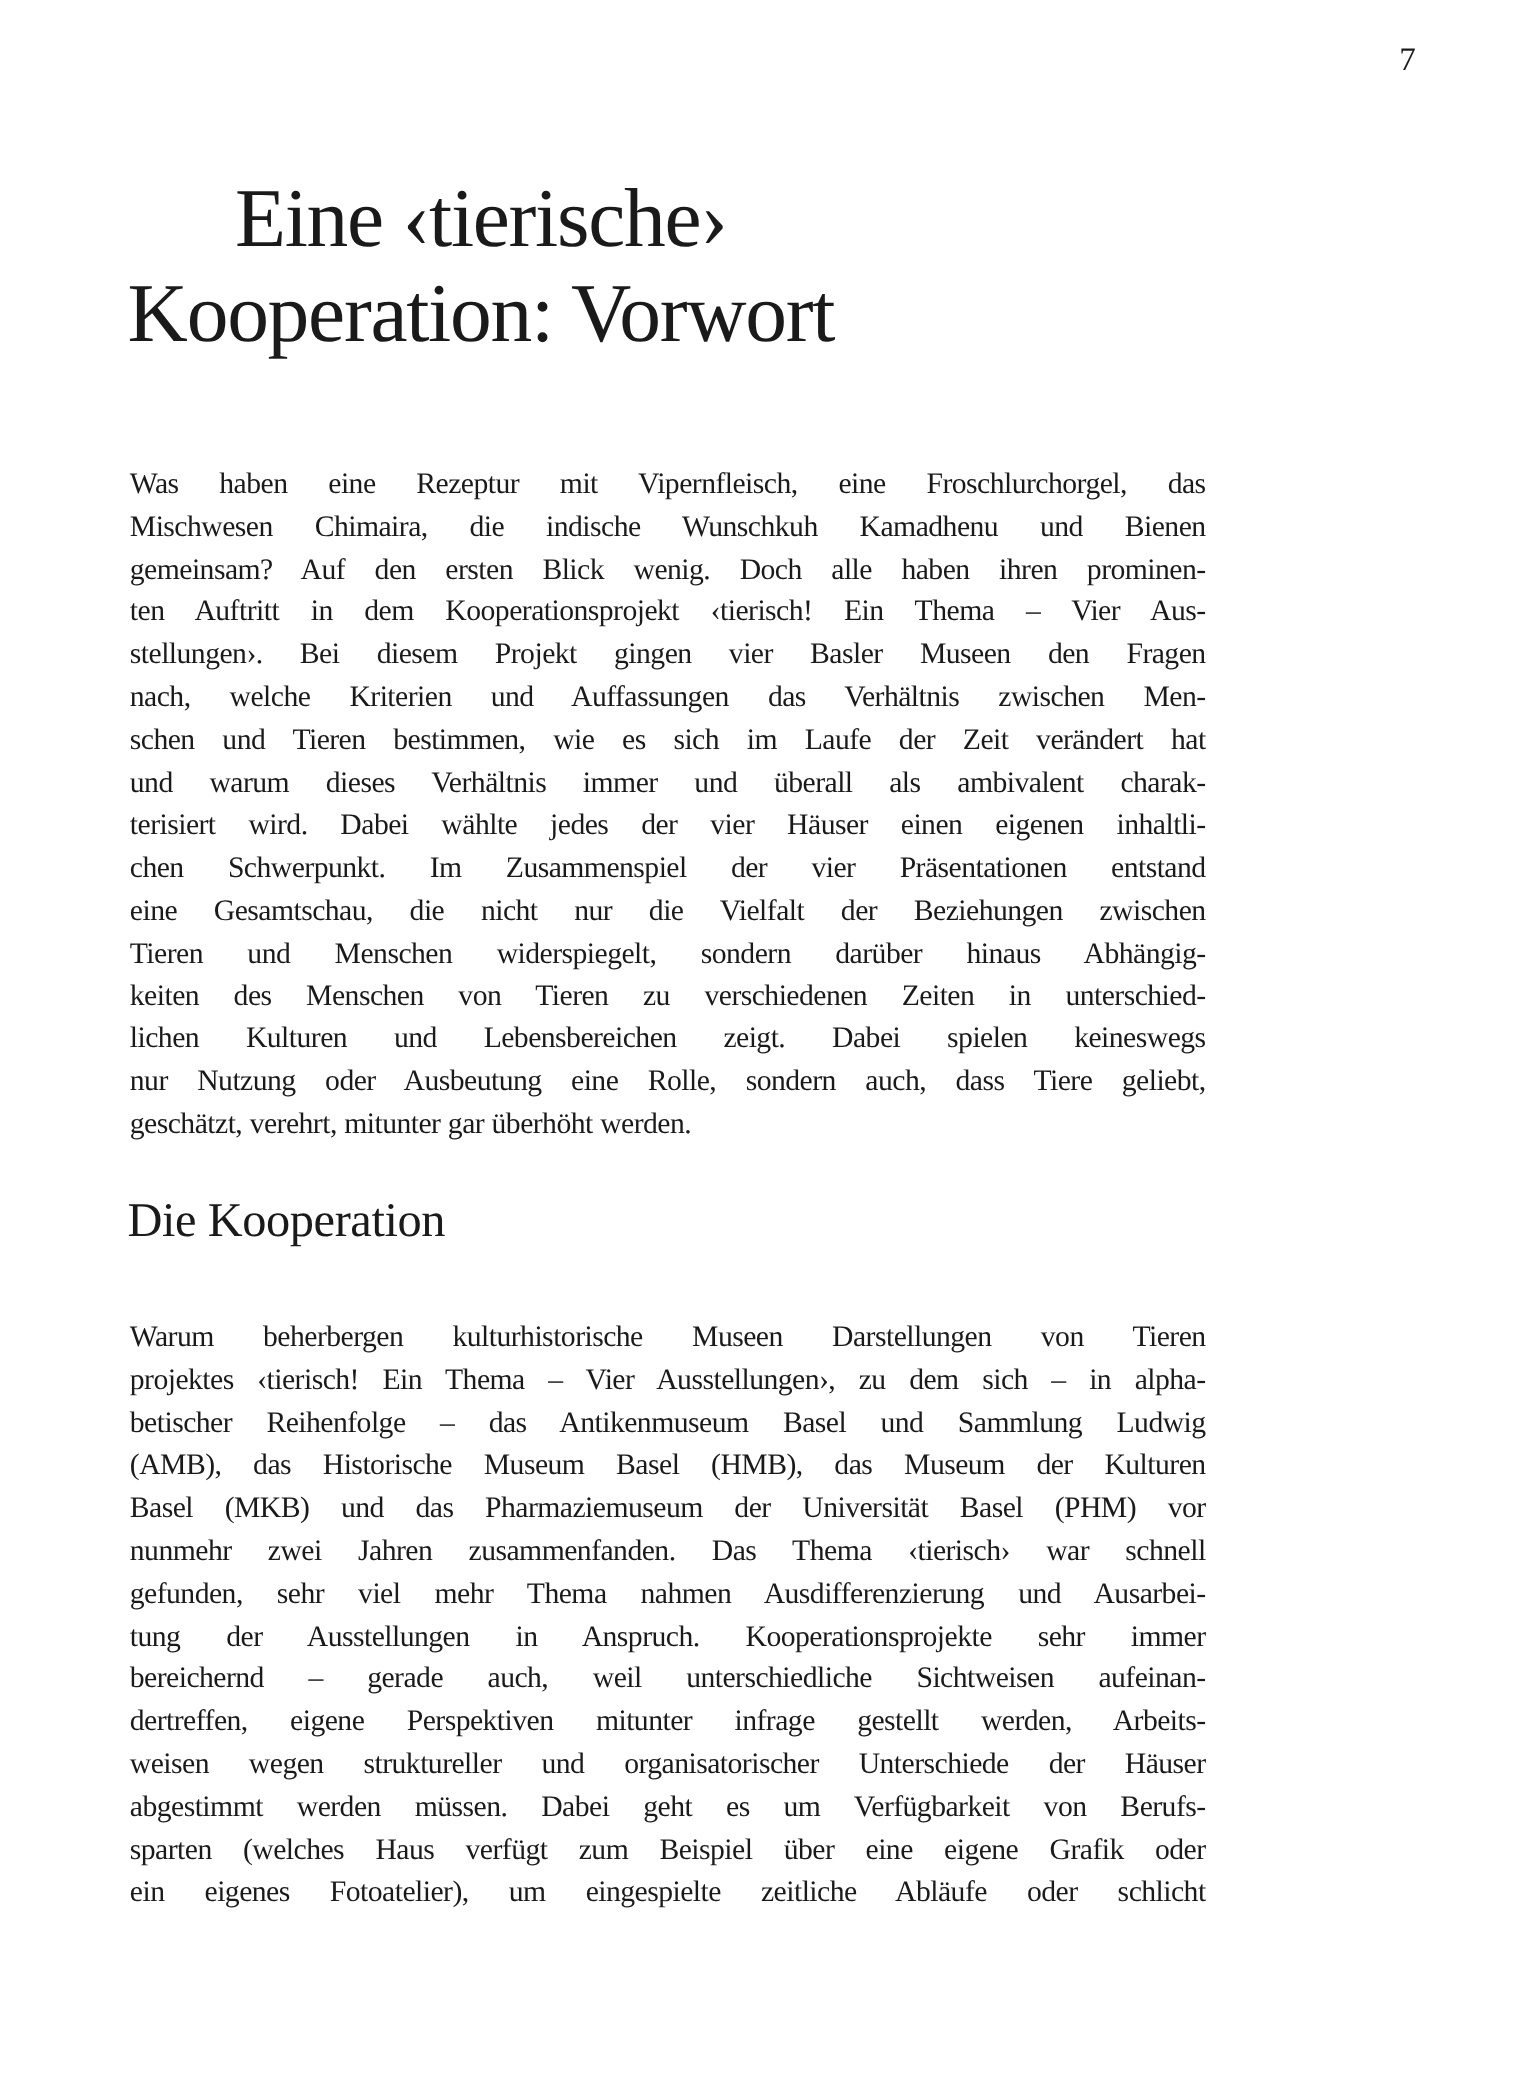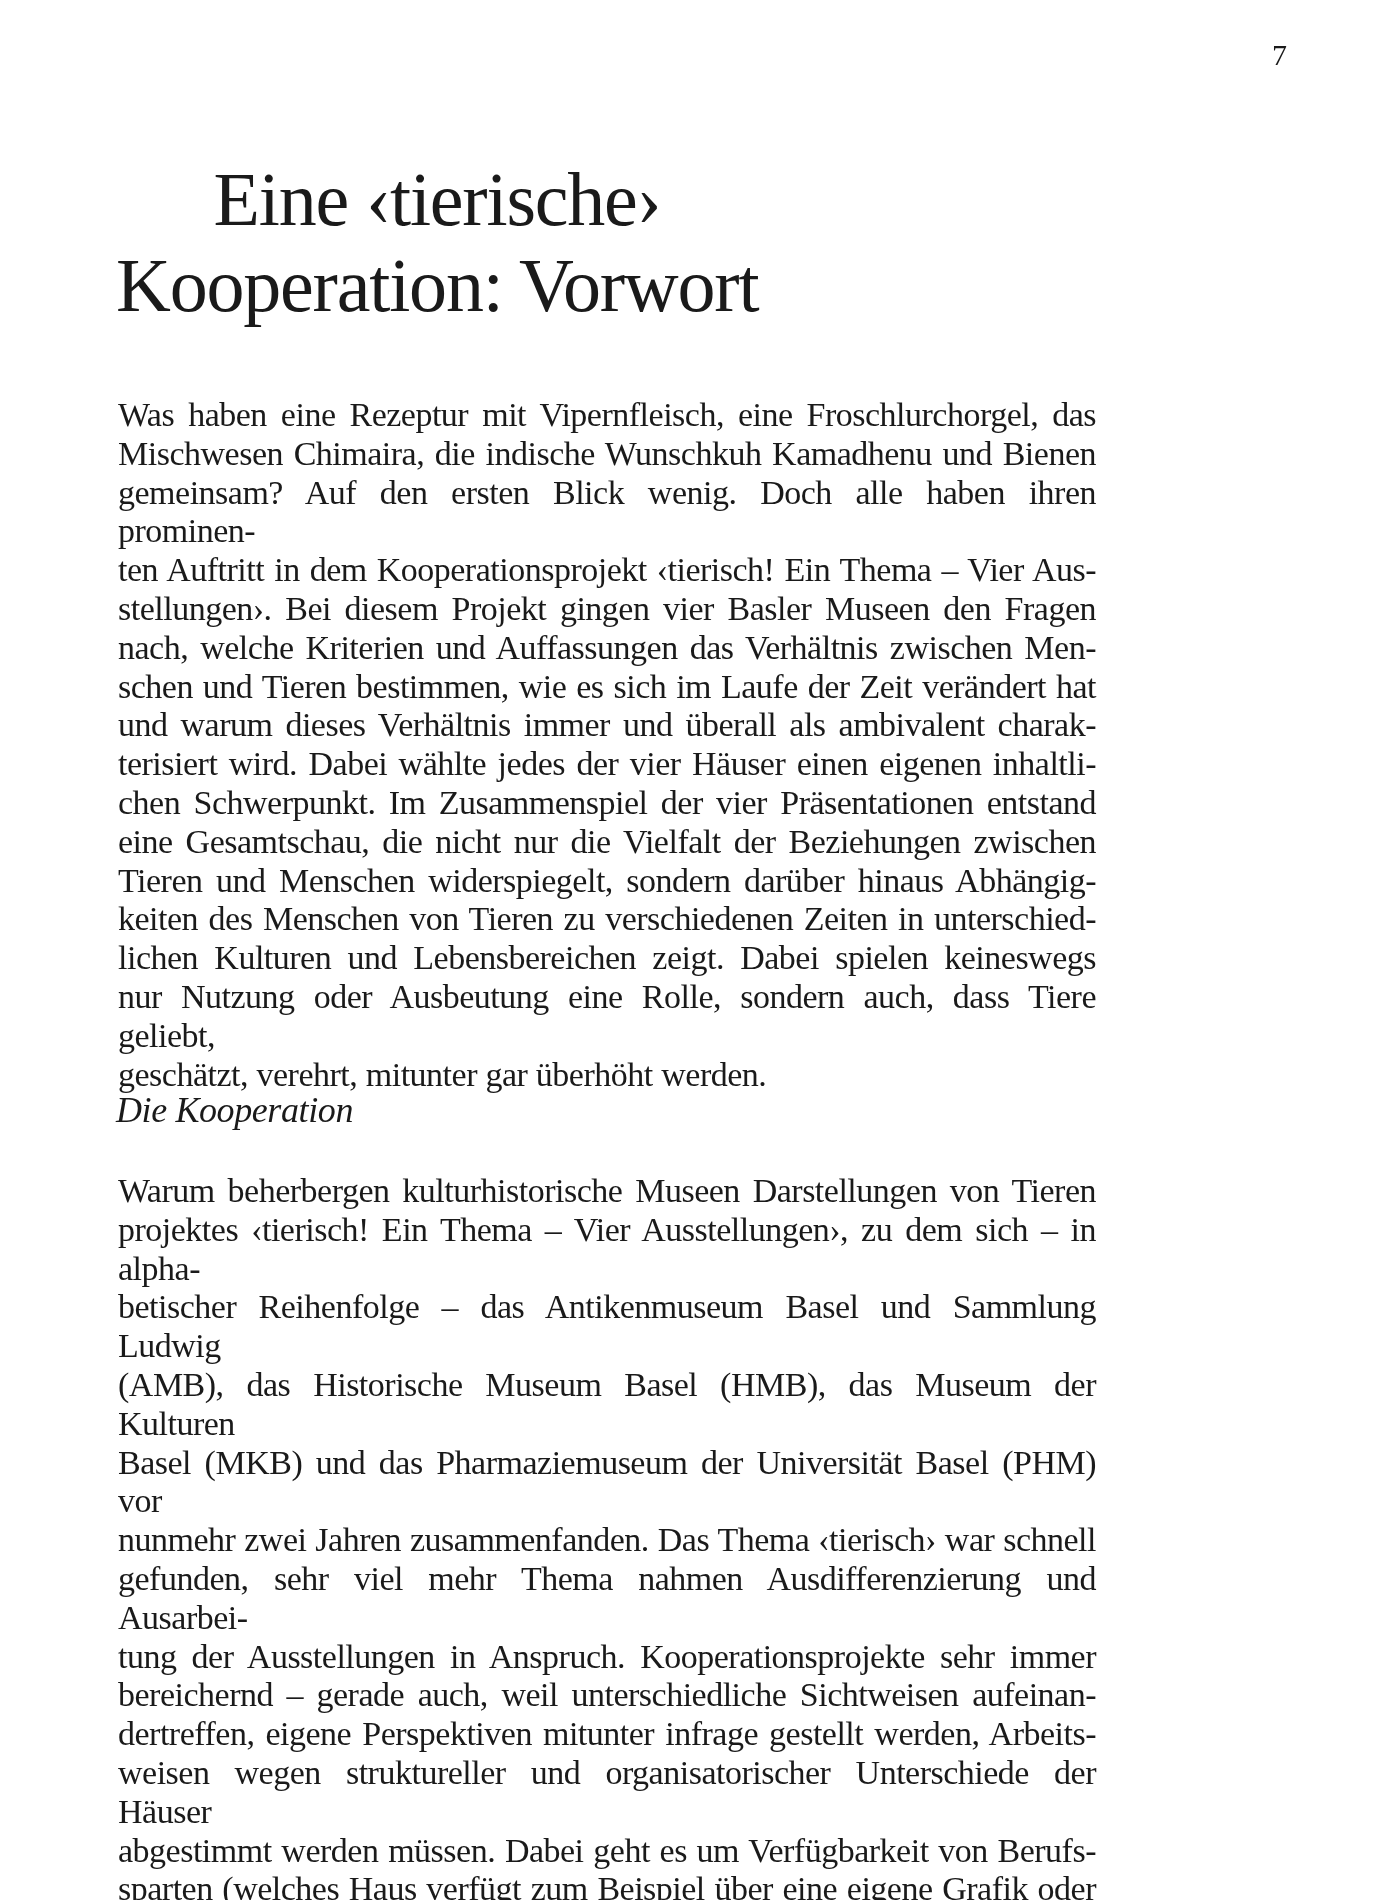--- a/index.html
+++ b/index.html
@@ -29,34 +29,34 @@
     font-size: 76px;
     line-height: 86px;
     font-weight: 400;
     letter-spacing: -1.2px;
   }
   .title .text-line { text-align: center; white-space: nowrap; }
   .subheading {
     position: absolute;
     left: 116px;
     top: 1084px;
-    font-size: 36px;
+    font-size: 44px;
     line-height: 52px;
     font-weight: 400;
     letter-spacing: -0.4px;
-    font-style: italic;
   }
   .body-text {
     position: absolute;
     left: 118px;
     width: 978px;
-    font-size: 34px;
+    font-size: 27px;
     line-height: 38.8px;
     letter-spacing: -0.5px;
     word-spacing: 0.5px;
+    margin-top: 24px;
   }
   .body-text .text-line {
     text-align: justify;
     text-align-last: justify;
   }
   
   .body-text.last-line-left .text-line:last-child { text-align-last: left; }
   .intro-paragraph { top: 396px; }
   .section-paragraph { top: 1172px; }
 </style>

